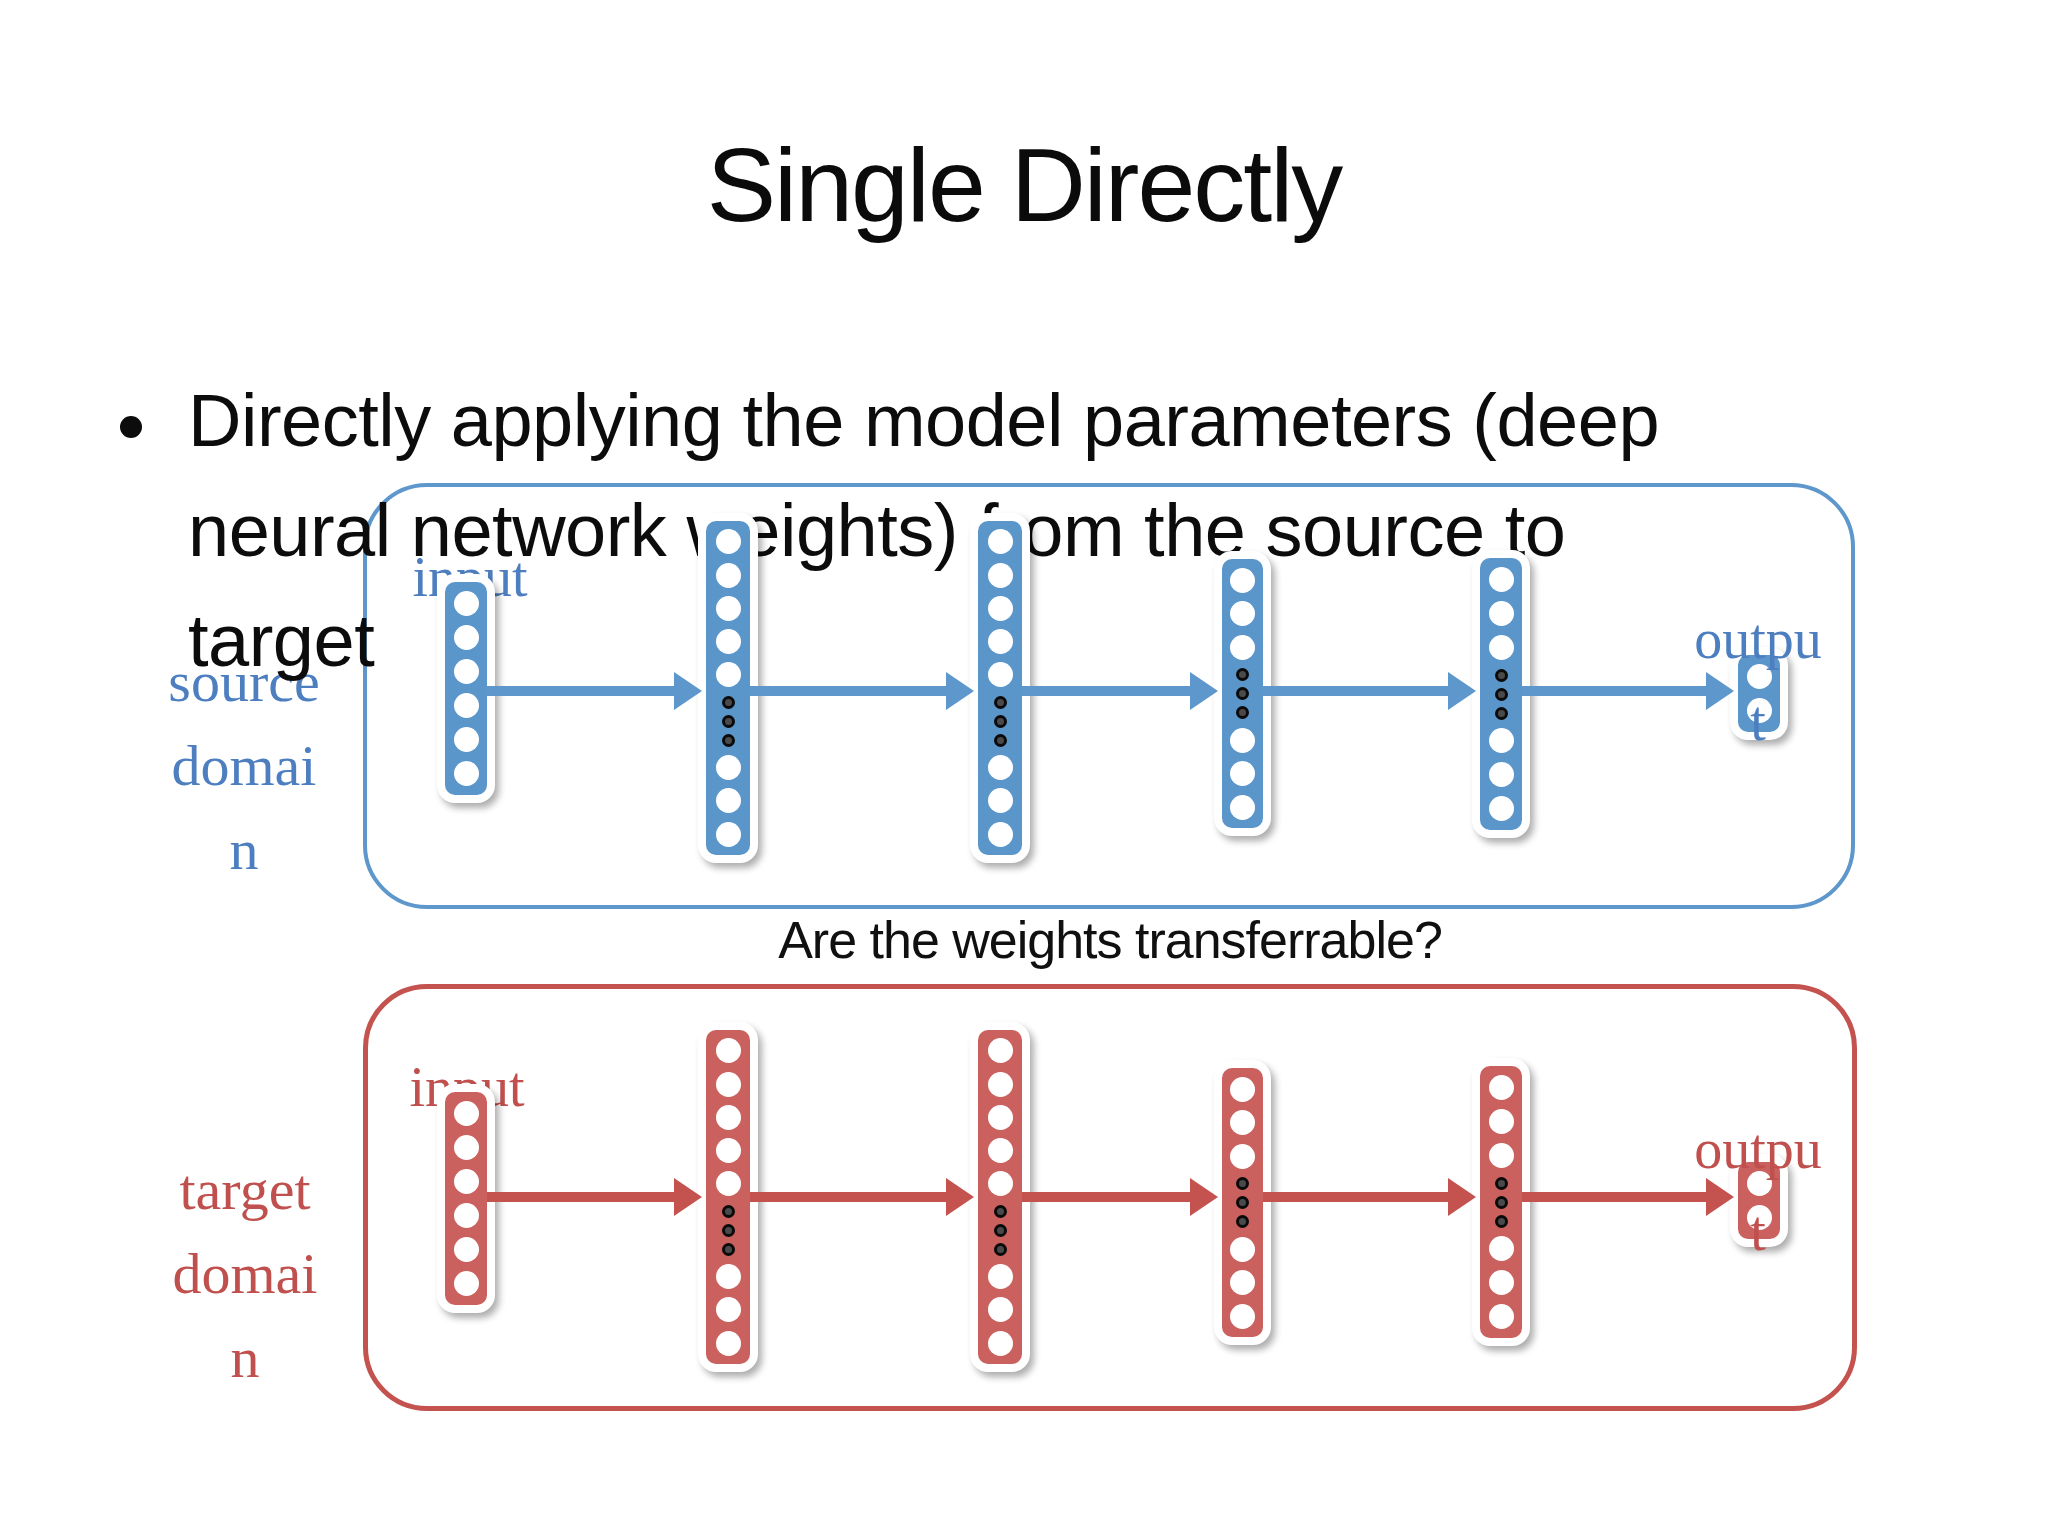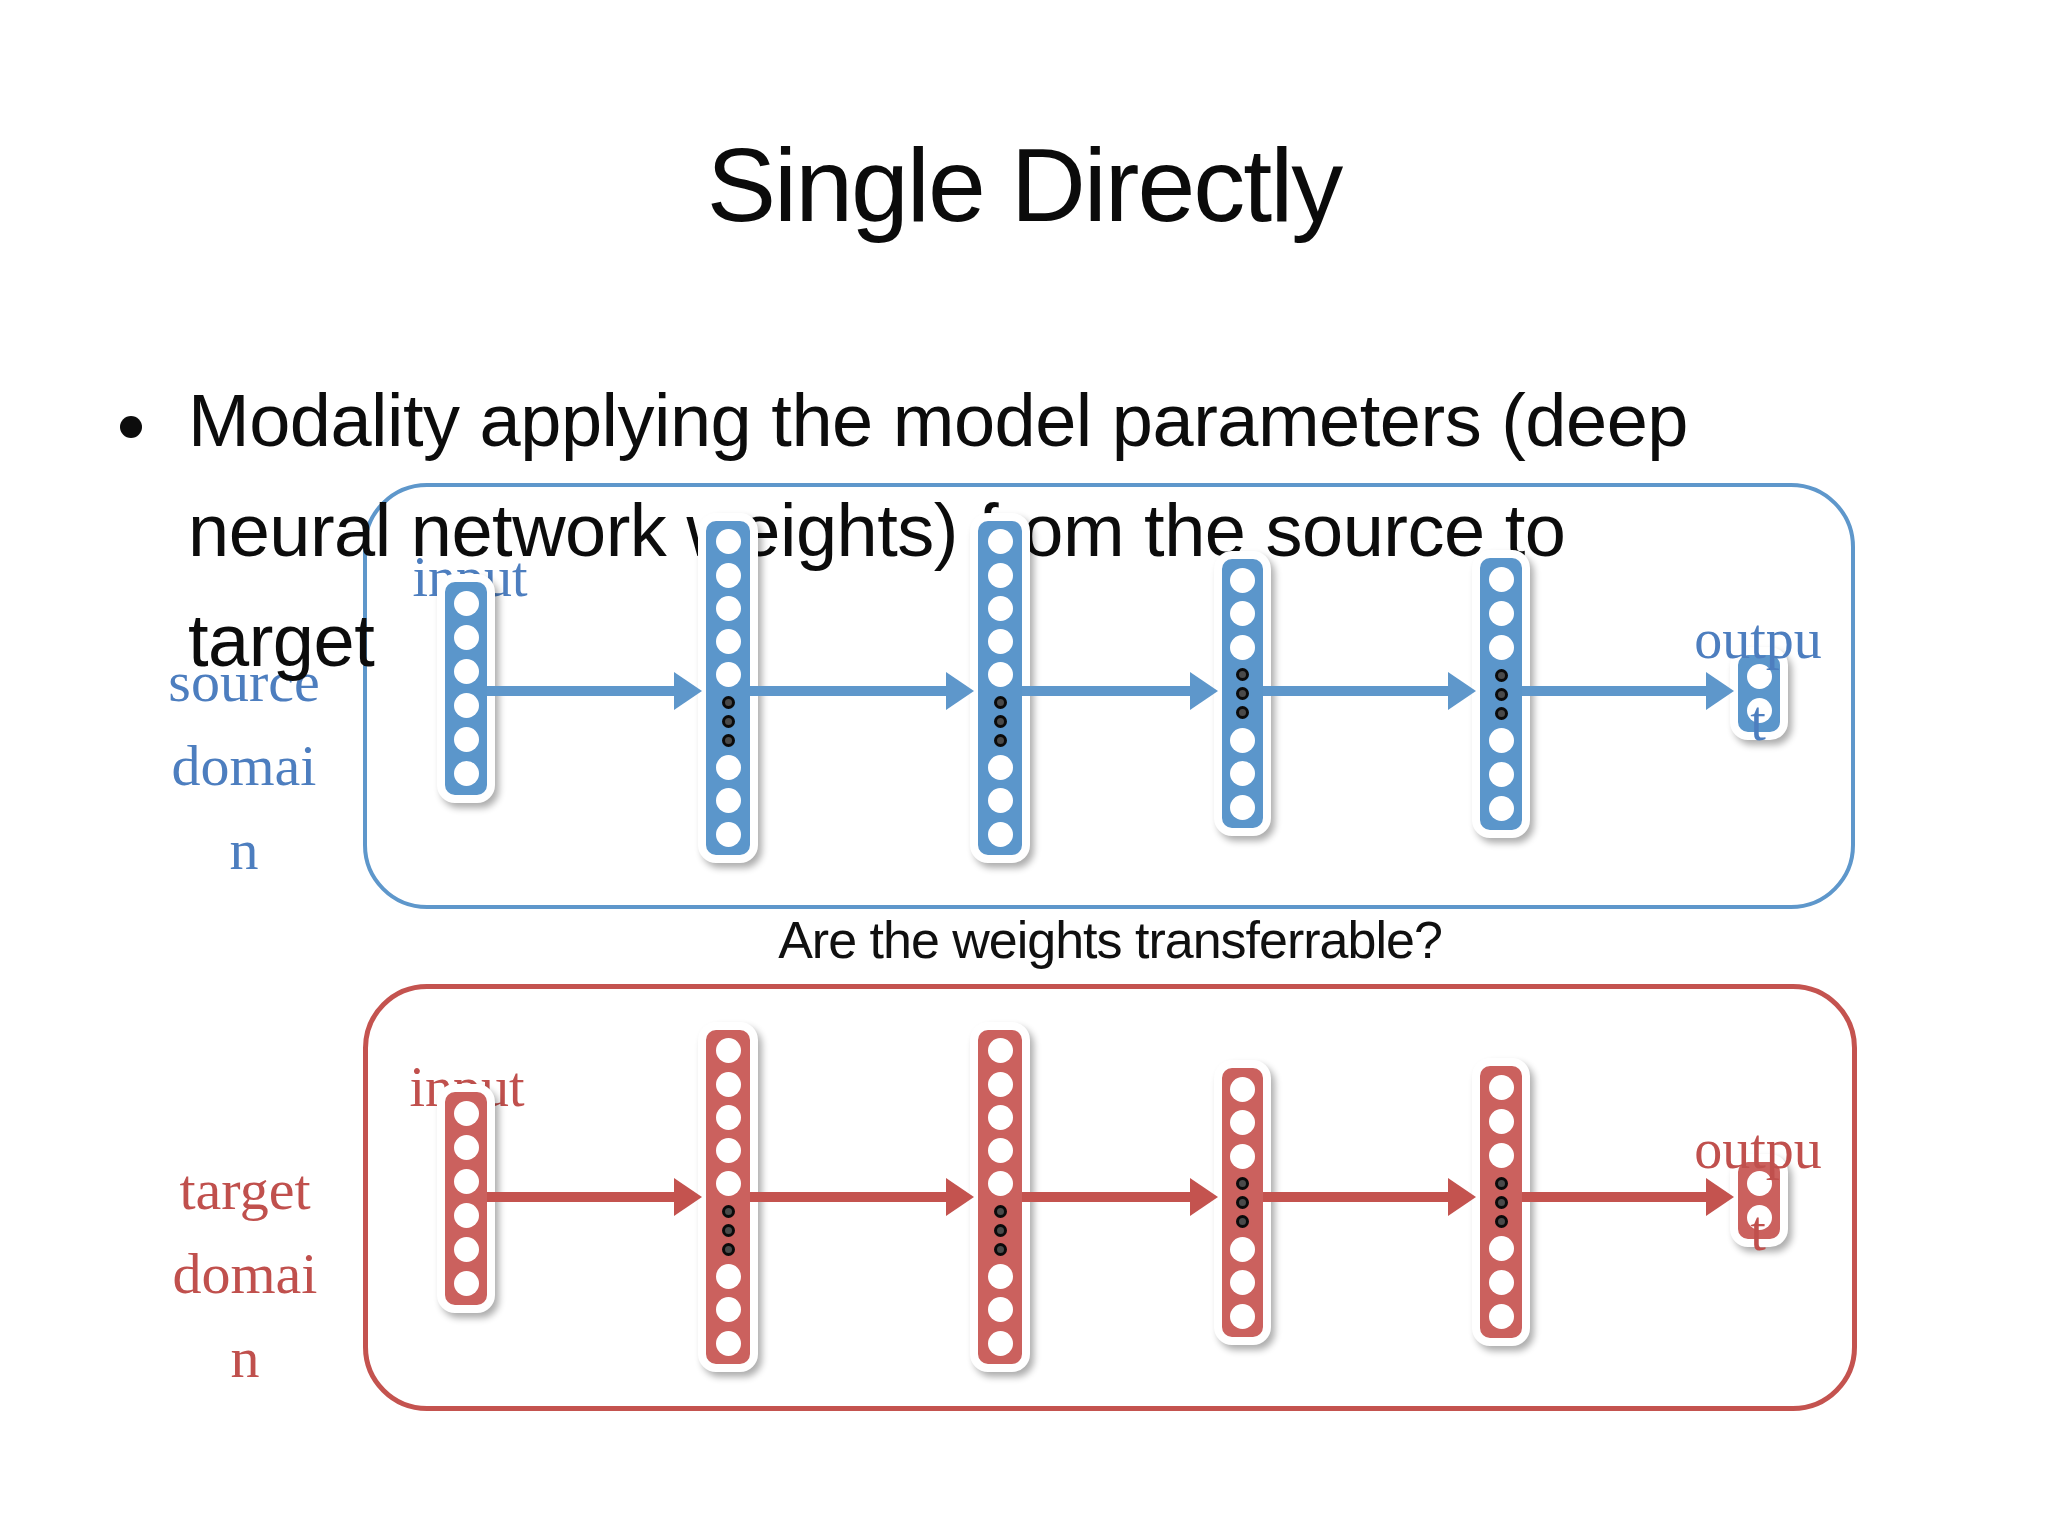--- a/index.html
+++ b/index.html
@@ -34,21 +34,21 @@
 </style>
 </head>
 <body>
 
 <div class="slide">
 
   <div class="title">Single Directly</div>
 
   <span class="bullet-dot"></span>
   <div class="bullet-wrap">
-    <div class="bullet-line">Modality applying the model parameters (deep</div>
+    <div class="bullet-line">Directly applying the model parameters (deep</div>
     <div class="bullet-line">neural network weights) from the source to</div>
     <div class="bullet-line">target</div>
   </div>
 
   <div class="question">Are the weights transferrable?</div>
 
   <div class="network">
     <div class="net-box" style="left: 363px; top: 483px; width: 1484px; height: 418px; border: 4px solid rgb(94, 151, 203);"></div>
     <div class="domain-label" style="left: 244px; top: 640px; color: rgb(77, 126, 191);">
       <div>source</div>

